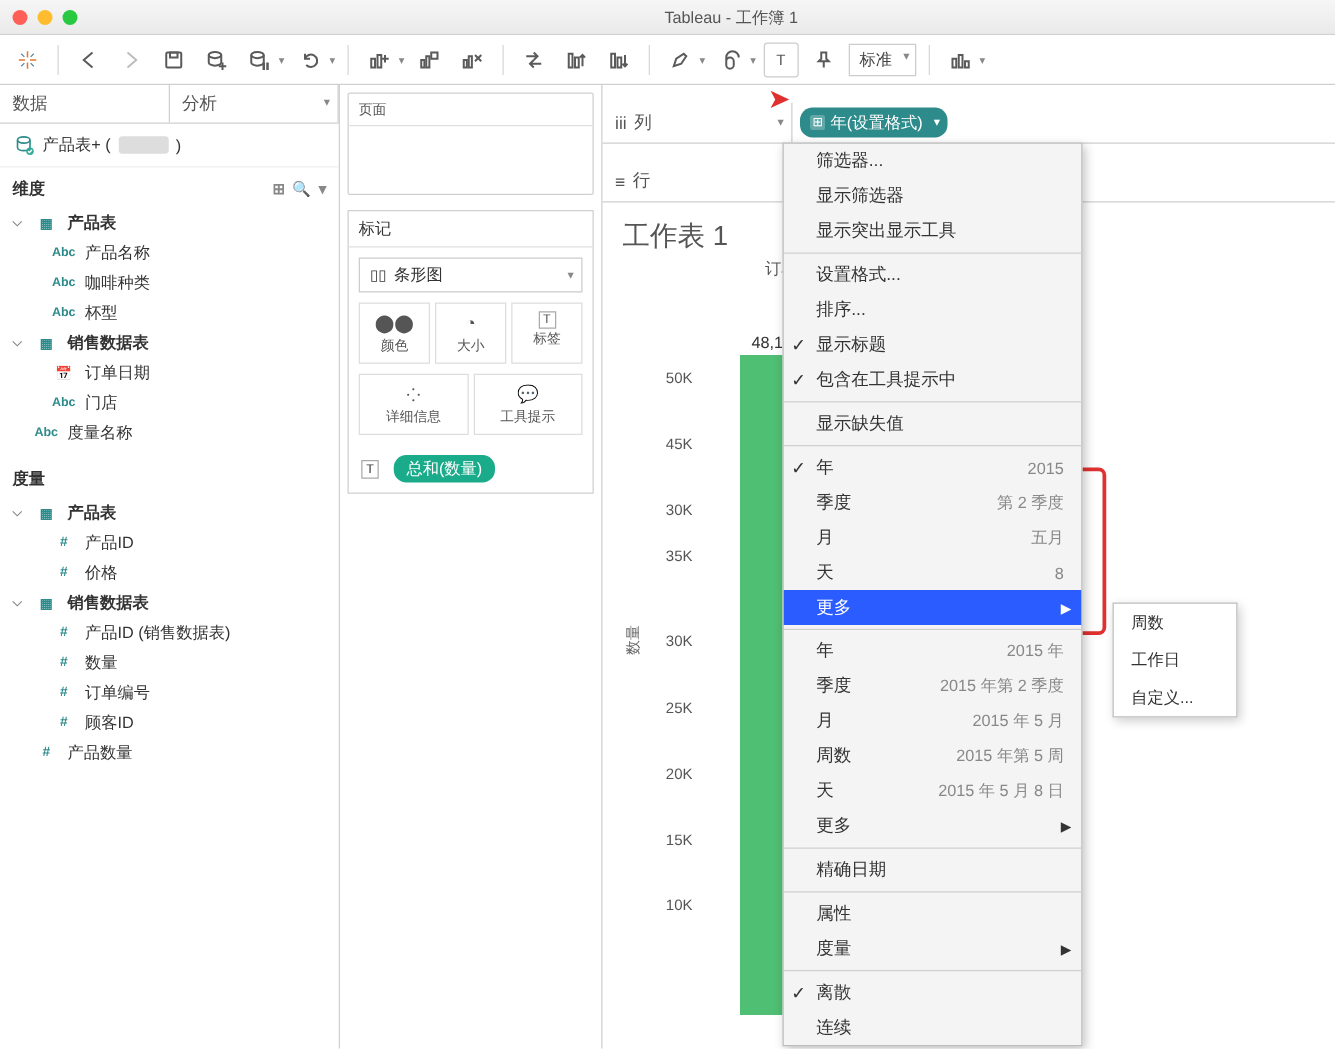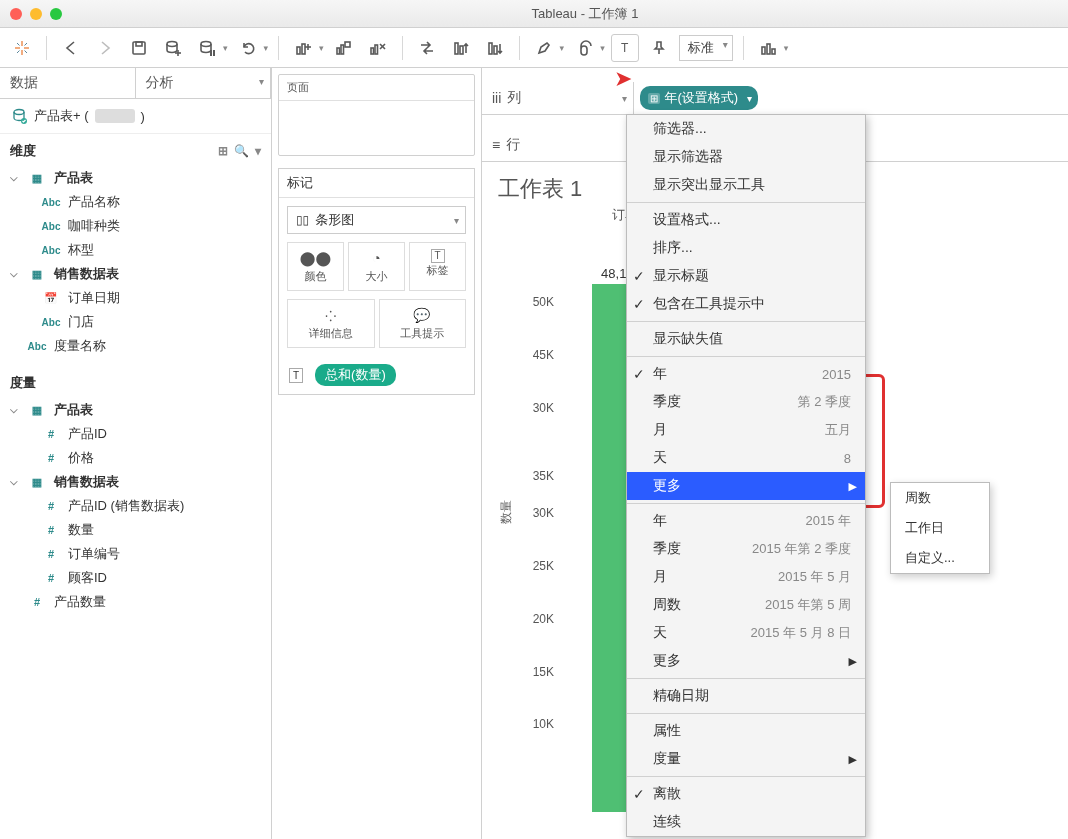--- a/index.html
+++ b/index.html
@@ -418,21 +418,21 @@
     <div class="vizbody">
       <div class="viztitle">工作表 1</div>
       <div class="axislabel" style="left:130px;top:44px">订单</div>
       <div class="chartwrap">
         <div class="yaxis" id="yaxis">
             <div class="ytick" style="top: 482.4px;">10K</div>
             <div class="ytick" style="top: 429.6px;">15K</div>
             <div class="ytick" style="top: 376.8px;">20K</div>
             <div class="ytick" style="top: 324px;">25K</div>
             <div class="ytick" style="top: 271.2px; margin-left: 21px;">30K</div>
-            <div class="ytick" style="top: 234px;">35K</div>
+            <div class="ytick" style="top: 203px;">35K</div>
             <div class="ytick" style="top: 165.6px;">30K</div>
             <div class="ytick" style="top: 112.8px;">45K</div>
             <div class="ytick" style="top: 60px;">50K</div>
           </div>
         <div class="ytitle">数量</div>
         <div class="bar" style="left:90px;width:58px;top:72px;bottom:0"></div>
         <div class="bartop" style="left:119px;top:54px">48,148</div>
       </div>
     </div>
 

